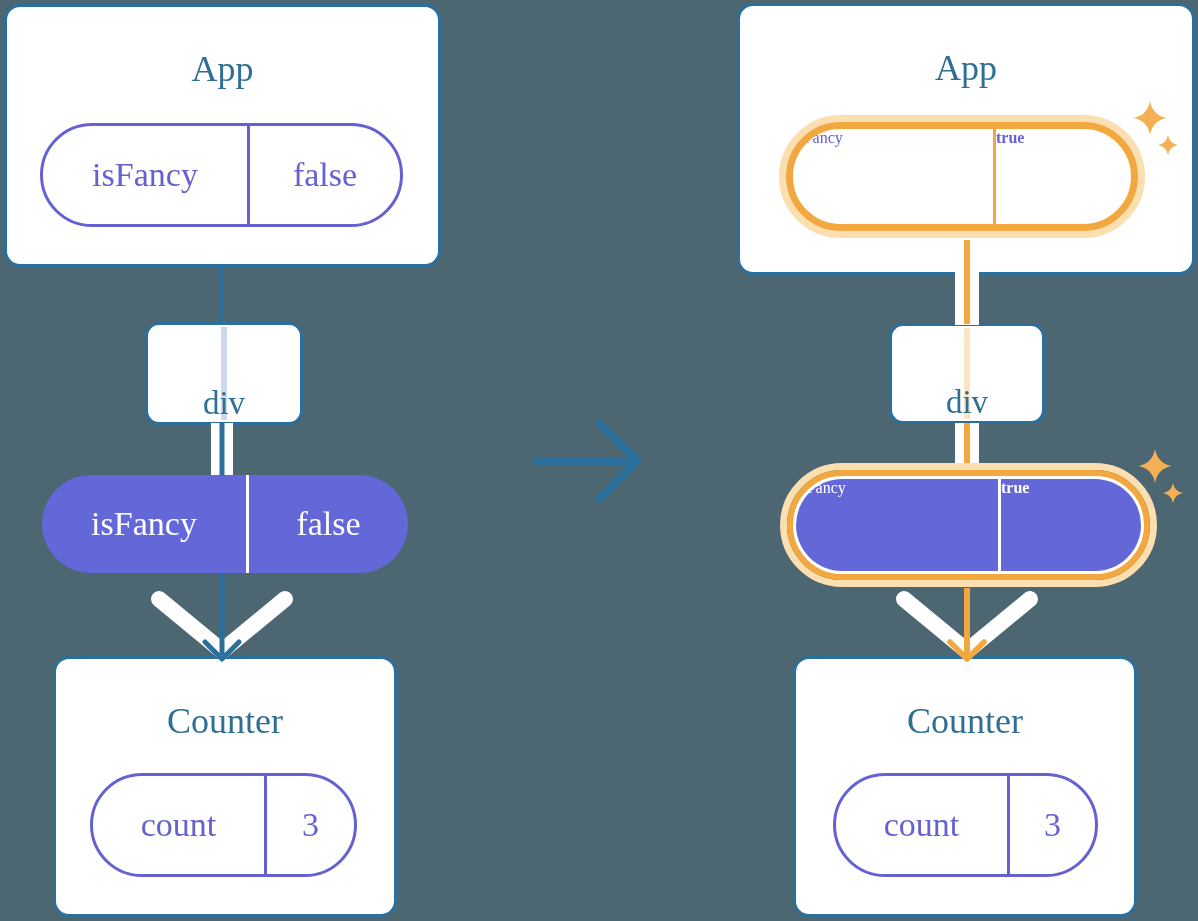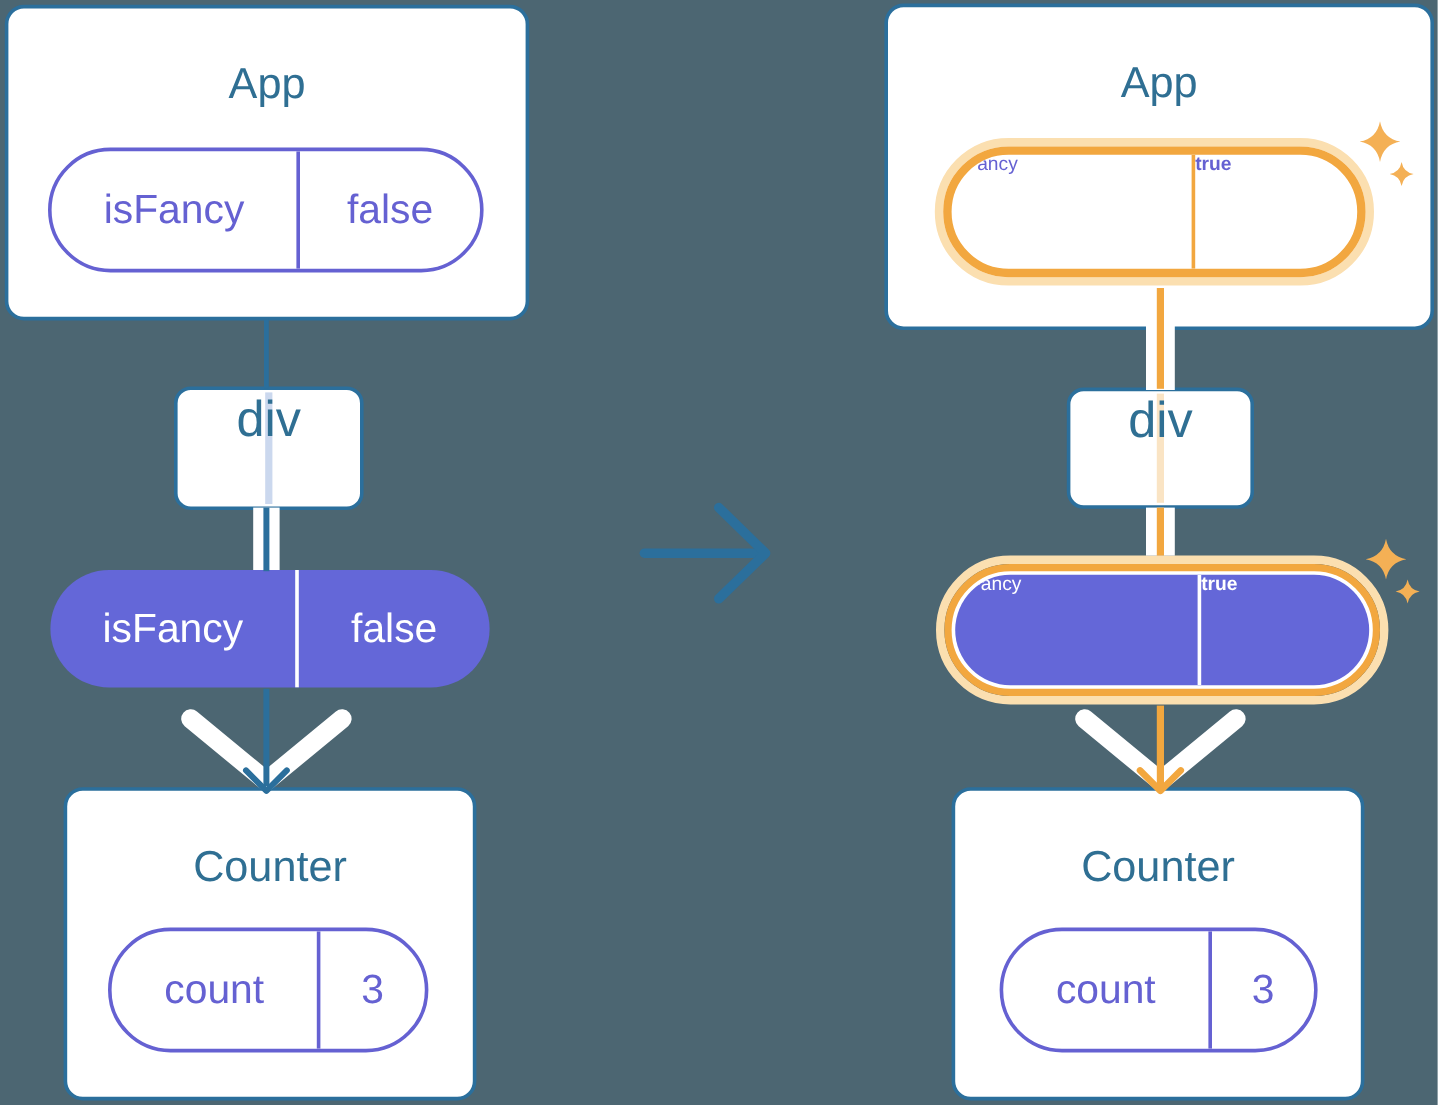--- a/index.html
+++ b/index.html
@@ -4,21 +4,21 @@
 <style>
   :root{
     --bg:#4C6672; --teal:#2B6F9C; --teal-text:#2F6F93;
     --purple-fill:#6467D8; --purple-text:#6561D2;
     --orange:#F2A73F; --peach:#FBDFB0; --sparkle:#F4B055;
     --lavender-pass:#CBD8EE; --peach-pass:#FAE4C4; --white:#FFFFFF;
   }
   html,body{margin:0;padding:0;}
   .stage{
     position:relative;width:1198px;height:921px;background:var(--bg);
-    overflow:hidden;font-family:Liberation Sans, sans-serif;
+    overflow:hidden;font-family:Liberation Serif, serif;
   }
   .card{
     position:absolute;background:var(--white);
     border:3px solid var(--teal);border-radius:16px;box-sizing:border-box;z-index:1;
   }
   .card-title{
     position:absolute;left:0;right:0;top:42px;text-align:center;
     font-size:36px;font-weight:500;color:var(--teal-text);line-height:1.15;
   }
   .pill{
@@ -26,22 +26,22 @@
     border-radius:60px;overflow:hidden;
   }
   .pill .seg{display:flex;align-items:center;justify-content:center;font-size:34px;}
   .pill-outline{border:3px solid var(--purple-text);background:var(--white);color:var(--purple-text);}
   .pill-outline .divider{width:3px;background:var(--purple-text);}
   .pill-purple{background:var(--purple-fill);color:var(--white);z-index:2;}
   .pill-purple .divider{width:3px;background:var(--white);}
   .node-box{
     position:absolute;background:var(--white);border:3px solid var(--teal);
     border-radius:14px;box-sizing:border-box;z-index:1;
-    display:flex;align-items:flex-start;justify-content:center;
-    font-size:42px;font-weight:500;color:var(--teal-text);
+    display:flex;align-items:flex-end;justify-content:center;
+    font-size:33px;font-weight:500;color:var(--teal-text);
   }
   .node-box .pass-line{
     position:absolute;top:2px;bottom:2px;left:50%;width:6px;margin-left:-3px;z-index:0;
   }
   .node-box .node-label{position:relative;z-index:1;}
   .pass-lavender{background:var(--lavender-pass);}
   .pass-peach{background:var(--peach-pass);}
   .ring-outer{
     position:absolute;box-sizing:border-box;border:7px solid var(--peach);
     border-radius:64px;z-index:2;

